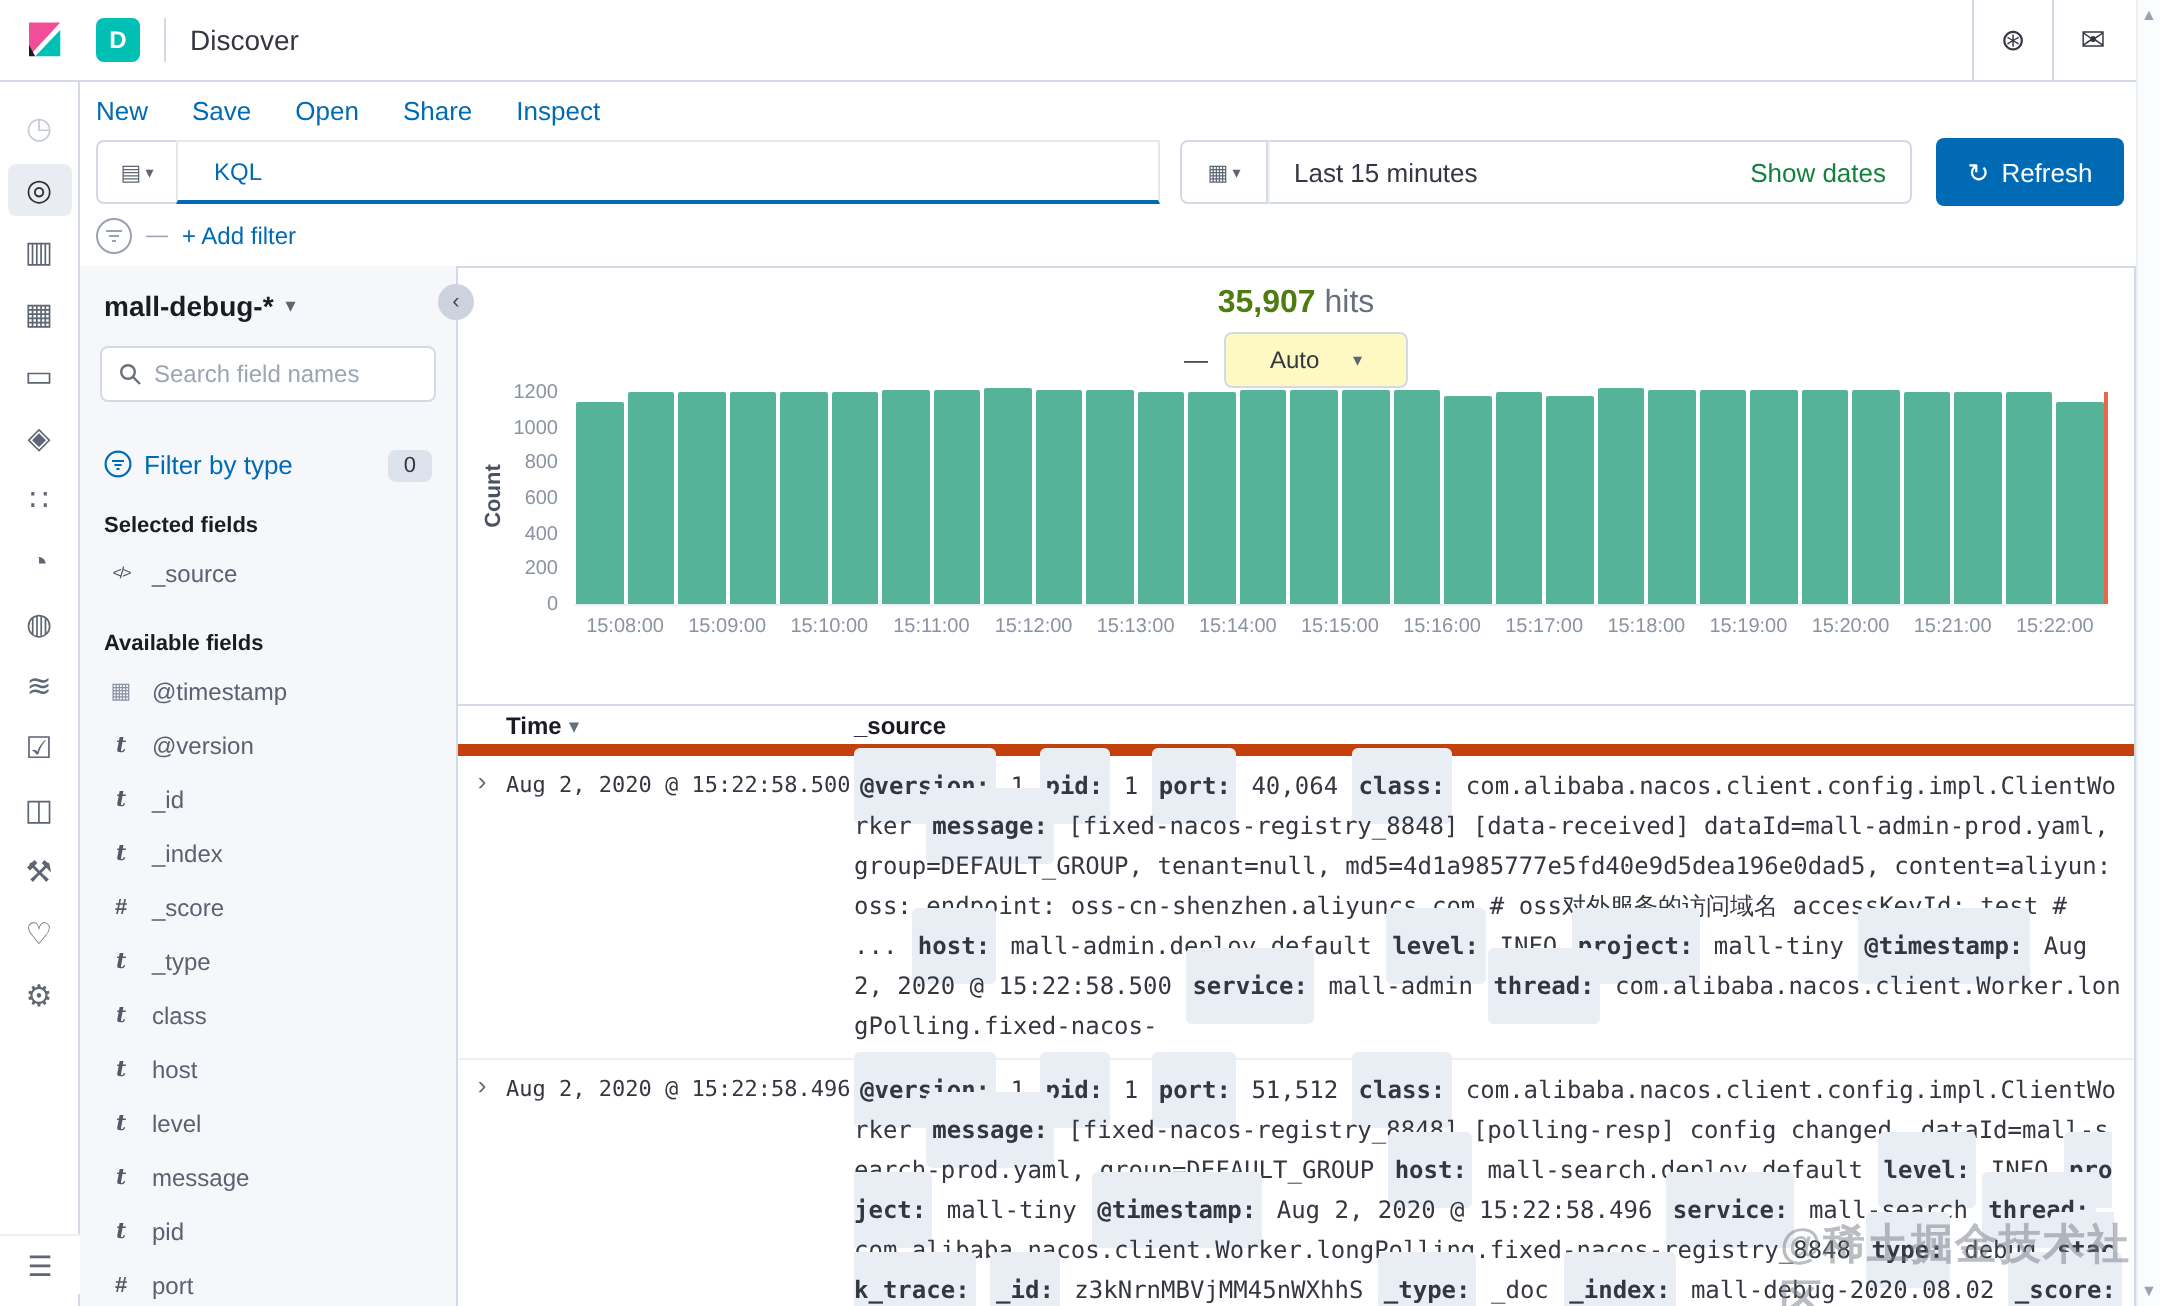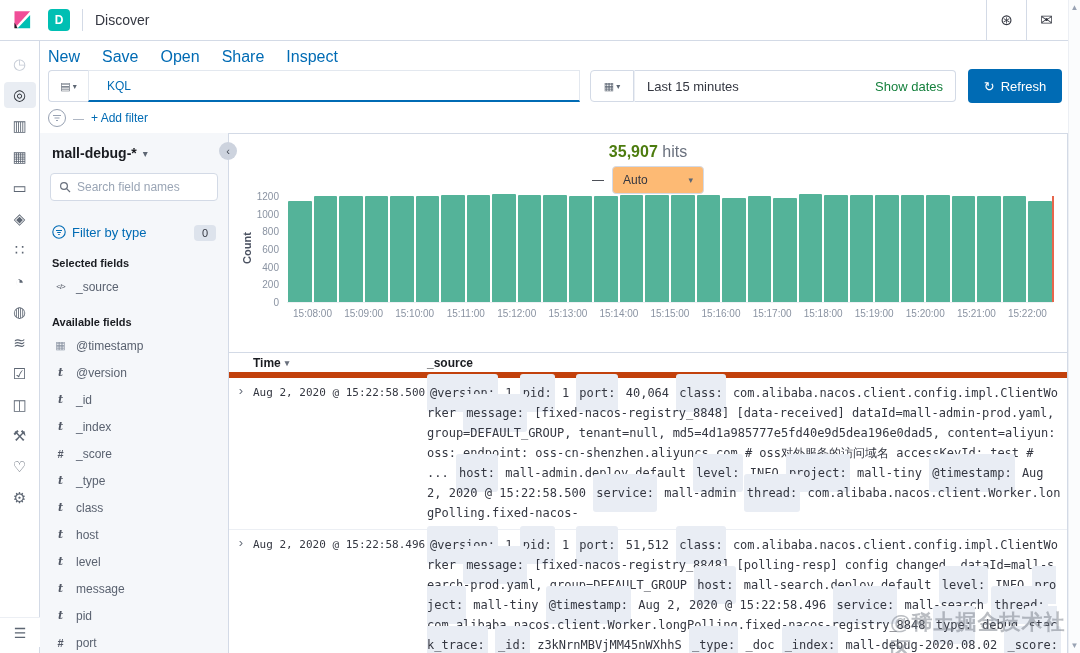--- a/index.html
+++ b/index.html
@@ -24,21 +24,21 @@
              padding-top:10px; gap:5px; z-index:5; }
   .nav-item { width:32px; height:26px; border-radius:4px; display:flex; align-items:center;
               justify-content:center; font-size:15px; color:#5d6673; cursor:pointer; }
   .nav-item.active { background:#e9edf3; color:#2b2f36; }
   .nav-item.muted { color:#c6ccd6; }
   .nav-collapse { position:absolute; bottom:6px; left:0; width:40px; height:30px; display:flex;
                   align-items:center; justify-content:center; color:#5d6673; font-size:14px;
                   border-top:1px solid #eceff4; cursor:pointer; background:#fff; }
 
   
-  .menubar { position:absolute; top:48px; left:48px; display:flex; gap:22px; font-size:16px; }
+  .menubar { position:absolute; top:48px; left:48px; display:flex; gap:22px; font-size:13px; }
   .menubar span { color:#006BB4; cursor:pointer; }
   .querybar { position:absolute; top:69px; left:48px; right:18px; height:34px; display:flex; align-items:center; }
   .save-btn { width:40px; height:32px; border:1px solid #d3dae6; border-right:none; background:#fff;
               border-radius:4px 0 0 4px; display:flex; align-items:center; justify-content:center;
               gap:2px; color:#5d6673; font-size:11px; cursor:pointer; }
   .search-box { flex:1; height:32px; background:#fff; border:1px solid #e3e8ef;
                 border-bottom:2px solid #006BB4; display:flex; align-items:center; padding:0 10px; }
   .search-box input { flex:1; border:none; outline:none; font-size:13px; font-family:inherit; color:#343741; background:transparent; }
   .search-box input::placeholder { color:#9aa5b5; }
   .kql { color:#006BB4; font-size:12px; margin-left:8px; cursor:pointer; }
@@ -89,22 +89,22 @@
   
   .main-panel { position:absolute; top:133px; left:228px; right:12px; bottom:0; background:#fff;
                 border:1px solid #d3dae6; border-bottom:none; }
   .collapse-circle { position:absolute; left:-10px; top:8px; width:18px; height:18px; border-radius:50%;
                      background:#cdd3de; color:#3f4650; display:flex; align-items:center; justify-content:center;
                      font-size:11px; cursor:pointer; z-index:4; }
   .hits-row { margin-top:9px; text-align:center; font-size:16px; color:#69707d; }
   .hits-row b { color:#4d7c0f; }
   .range-row { margin-top:5px; display:flex; align-items:center; justify-content:center; gap:8px;
                font-size:12px; color:#343741; }
-  .interval-select { height:28px; min-width:92px; border:1px solid #d3dae6; border-radius:4px; background:#fdba74;
-                     display:flex; align-items:center; justify-content:space-between; gap:14px; padding:0 10px;
+  .interval-select { height:28px; min-width:92px; border:1px solid #d3dae6; border-radius:4px; background:#fef9c3;
+                     display:flex; align-items:center; justify-content:space-between; gap:14px; padding:0 22px;
                      font-size:12px; cursor:pointer; }
   .interval-select .chev { font-size:9px; color:#5d6673; }
 
   
   .chart-wrap { position:absolute; top:62px; left:0; right:0; }
   .plot-row { display:flex; }
   .y-axis { width:58px; position:relative; flex:none; }
   .y-label { position:absolute; left:-2px; top:50%; transform:rotate(-90deg) translateX(0);
              transform-origin:center; font-size:11px; font-weight:bold; color:#4a5160; width:40px;
              margin-top:-8px; text-align:center; }
@@ -126,21 +126,21 @@
   .col-toggle { width:24px; flex:none; }
   .col-time { width:174px; flex:none; display:flex; align-items:center; gap:4px; cursor:pointer; }
   .col-time .sort { font-size:9px; color:#69707d; }
   .col-source { flex:1; }
   .trow { display:flex; border-bottom:1px solid #eceff4; padding:5px 0 6px; }
   .toggle { width:24px; flex:none; text-align:center; color:#69707d; font-size:13px; cursor:pointer; }
   .cell-time { width:174px; flex:none; font-family:"DejaVu Sans Mono",monospace; font-size:11px;
                line-height:20px; color:#343741; white-space:nowrap; }
   .cell-source { flex:1; font-family:"DejaVu Sans Mono",monospace; font-size:12px; line-height:20px;
                  color:#343741; padding-right:6px; word-break:break-all; }
-  .src-key { background:#e9edf4; border-radius:3px; padding:12px 3px; }
+  .src-key { background:#e9edf4; border-radius:3px; padding:12px 3px;font-weight:bold; }
 
   
   .scrollbar { position:absolute; top:0; right:0; width:12px; height:653px; background:#fbfcfd;
                border-left:1px solid #eceff4; z-index:10; display:flex; flex-direction:column;
                justify-content:space-between; align-items:center; padding:3px 0; }
   .scroll-arrow { font-size:8px; color:#98a2b3; cursor:pointer; }
   .watermark { position:absolute; left:890px; top:608px; z-index:9; font-size:21px; font-weight:bold;
                letter-spacing:1px; color:rgba(118,124,134,0.5); pointer-events:none; }
 </style>
 </head>

